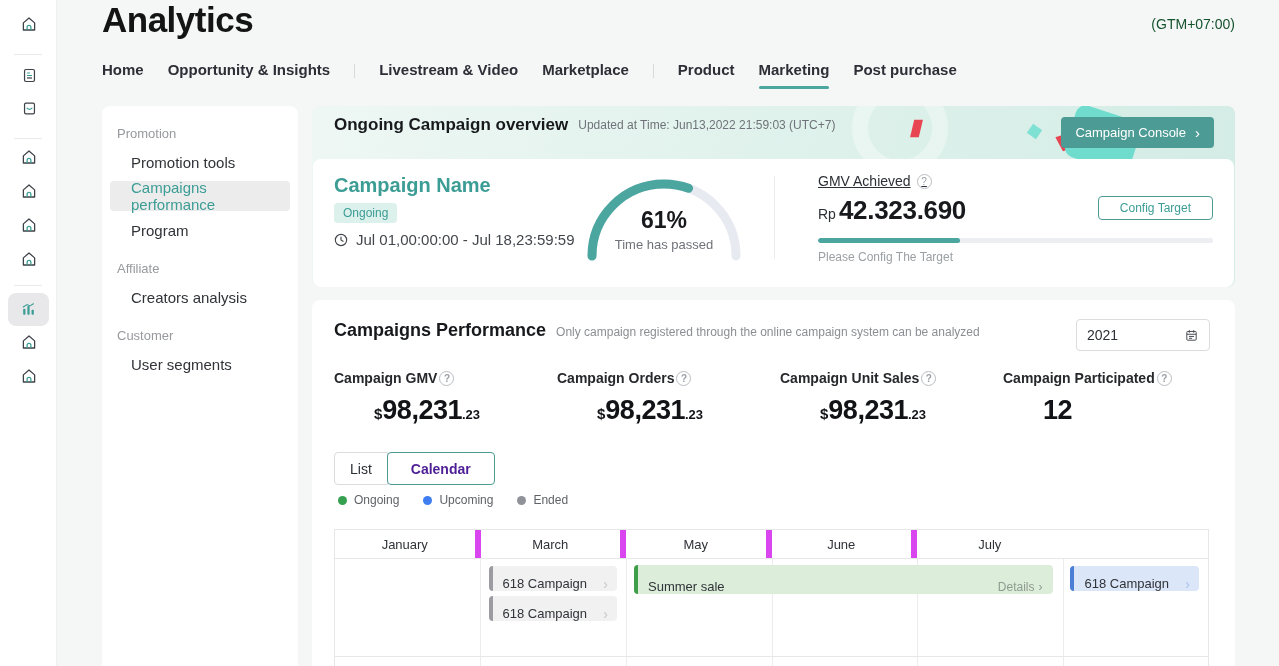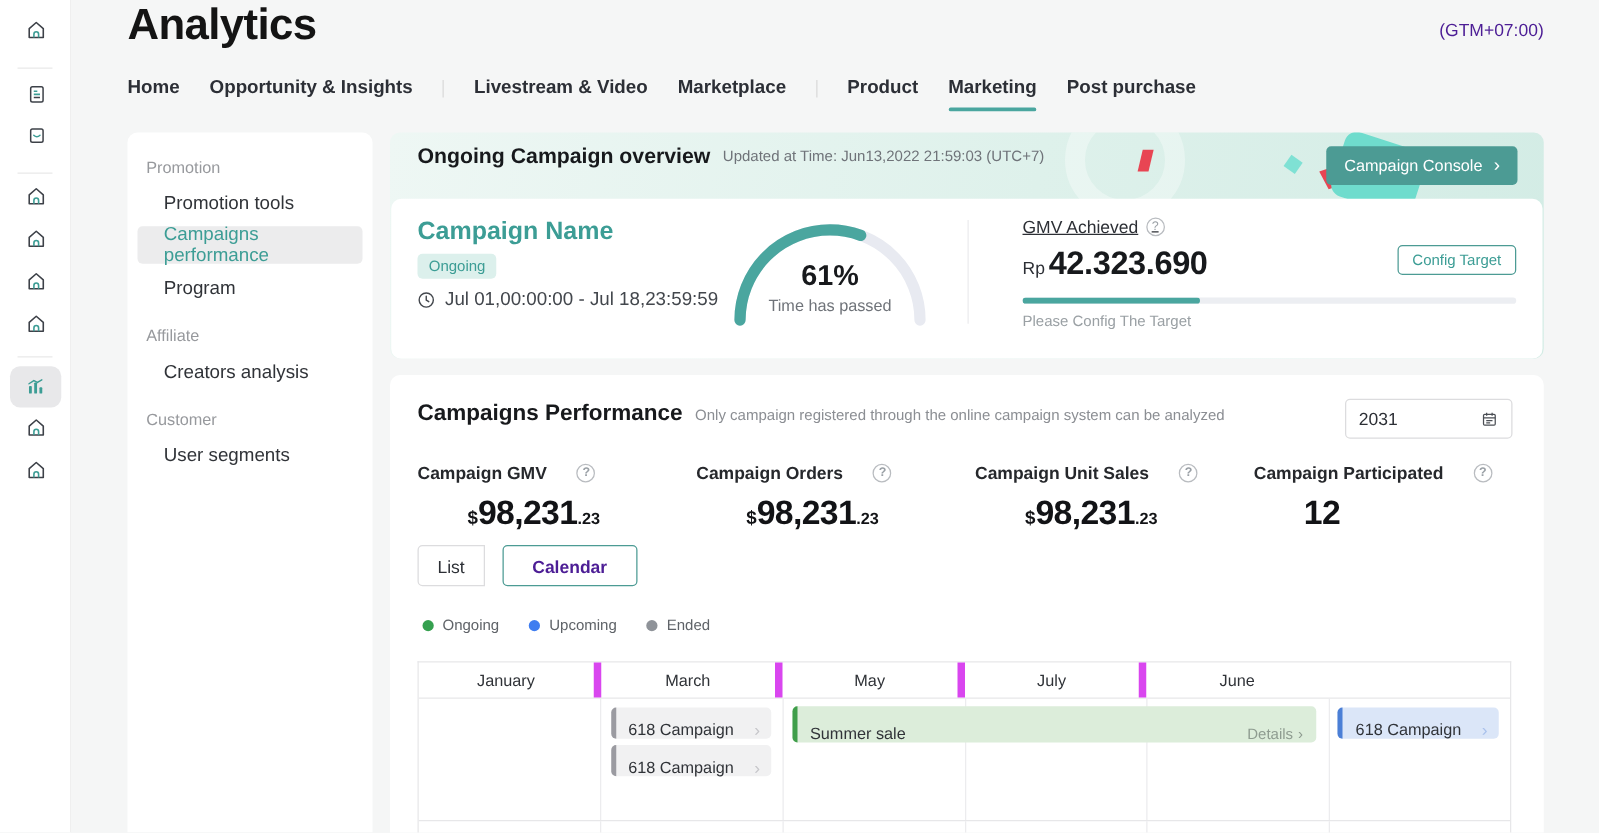--- a/index.html
+++ b/index.html
@@ -10,21 +10,21 @@
     font-family:"Liberation Sans", sans-serif;
     color:#2c2f35;
   }
   
   .rail { position:absolute; left:0; top:0; width:57px; height:666px; background:#fff; border-right:1px solid #efefef; z-index:5;}
   .rail-icon { position:absolute; left:19px; width:20px; height:20px; display:flex; align-items:center; justify-content:center; color:#3d4148; cursor:pointer;}
   .rail-divider { position:absolute; left:14px; width:28px; height:1px; background:#e9e9e9; }
   .rail-active-box { position:absolute; left:8px; top:293px; width:41px; height:33px; background:#e8e8ea; border-radius:8px; display:flex; align-items:center; justify-content:center; cursor:pointer;}
   
   .page-title { position:absolute; left:102px; top:0px; font-size:35px; font-weight:700; color:#141414; letter-spacing:-0.5px; }
-  .timezone { position:absolute; right:44px; top:16px; font-size:14px; color:#4c1d95; }
+  .timezone { position:absolute; right:44px; top:16px; font-size:14px; color:#14532d; }
   .tabs { position:absolute; left:102px; top:61px; display:flex; align-items:flex-start; gap:24px; font-size:15px; color:#2c2f36; }
   .tab { position:relative; padding-bottom:11px; font-weight:600; cursor:pointer; }
   .tab.active::after { content:""; position:absolute; left:0; right:0; bottom:0; height:3px; background:#4aa69f; border-radius:2px; }
   .tab-divider { width:1px; height:14px; background:#d9d9d9; margin-top:3px; }
   
   .side-panel { position:absolute; left:102px; top:106px; width:196px; height:560px; background:#fff; border-radius:8px 8px 0 0; }
   .sp-label { margin:20px 0 4px 15px; font-size:13px; color:#97999d; }
   .sp-label.later { margin-top:14px; }
   .sp-item { height:34px; display:flex; align-items:center; padding-left:29px; font-size:15px; color:#303338; cursor:pointer; }
   .sp-item.active { margin:2px 8px; height:30px; background:#ececed; border-radius:4px; color:#3c9d95; padding-left:21px; }
@@ -48,44 +48,44 @@
   .status-chip { position:absolute; left:21px; top:44px; background:#dcf0ec; color:#3c9d95; font-size:12px; padding:3px 9px; border-radius:4px; }
   .camp-dates { position:absolute; left:20px; top:72px; display:flex; align-items:center; gap:7px; font-size:15px; color:#43474d; }
   .gauge { position:absolute; left:266px; top:10px; width:170px; height:94px; }
   .gauge svg { position:absolute; left:0; top:0; }
   .gauge-value { position:absolute; left:0; right:0; top:38px; text-align:center; font-size:23px; font-weight:700; color:#17191c; }
   .gauge-label { position:absolute; left:0; right:0; top:68px; text-align:center; font-size:13px; color:#6f7379; }
   .v-divider { position:absolute; left:461px; top:17px; width:1px; height:83px; background:#ececee; }
   .gmv { position:absolute; left:505px; right:21px; top:14px; }
   .gmv-label-row { display:flex; align-items:center; gap:6px; font-size:14px; color:#2c2f35;text-decoration:underline; }
   .config-btn { position:absolute; right:0; top:23px; border:1px solid #4c9b94; color:#3c9d95; background:#fff; font-size:12px;
-    font-family:inherit; padding:4px 11px; border-radius:4px; cursor:pointer; }
+    font-family:inherit; padding:4px 21px; border-radius:4px; cursor:pointer; }
   .gmv-value { margin-top:6px; color:#17191c; }
   .gmv-cur { font-size:14px; color:#2c2f35; margin-right:3px; }
   .gmv-num { font-size:26px; font-weight:700; letter-spacing:-0.3px; }
   .gmv-progress { margin-top:12px; height:5px; background:#eceef2; border-radius:3px; overflow:hidden; }
   .gmv-progress-fill { height:5px; background:#4aa69f; border-radius:3px; width:0; }
   .gmv-hint { margin-top:7px; font-size:12px; color:#9aa0a4; }
   .q-icon { width:15px; height:15px; border:1px solid #b9bcc0; border-radius:50%; color:#9aa0a6; font-size:10px;
     display:inline-flex; align-items:center; justify-content:center; cursor:pointer; flex:none; }
   
   .perf-card { position:absolute; left:312px; top:300px; width:923px; height:380px; background:#fff; border-radius:8px; }
   .perf-header { position:absolute; left:22px; top:20px; display:flex; align-items:baseline; }
   .perf-title { font-size:18px; font-weight:700; color:#17191c; }
   .perf-subtitle { margin-left:10px; font-size:12px; color:#8b8e93; }
   .year-picker { position:absolute; right:25px; top:19px; width:134px; height:32px; border:1px solid #dcdcde; border-radius:4px;
     display:flex; align-items:center; justify-content:space-between; padding:0 10px; font-size:14px; color:#2c2f35; background:#fff; cursor:pointer; }
   .metrics { position:absolute; left:22px; top:70px; display:flex; }
   .metric { width:223px; }
-  .metric-label { display:flex; gap:24px; align-items:center; font-size:14px; font-weight:600; color:#26282c; }
+  .metric-label { display:flex; gap:2px; align-items:center; font-size:14px; font-weight:600; color:#26282c; }
   .metric-value { margin-top:9px; color:#121316;margin-left:40px; }
   .m-cur { font-size:15px; font-weight:700; }
   .m-big { font-size:27px; font-weight:700; letter-spacing:-0.5px; }
   .m-dec { font-size:13px; font-weight:700; }
-  .view-toggle { position:absolute; left:22px; top:136px; display:flex;gap:15px; }
+  .view-toggle { position:absolute; left:22px; top:152px; display:flex; }
   .toggle-btn { height:33px; display:flex; align-items:center; font-size:14px; font-family:inherit; background:#fff; cursor:pointer; }
   .toggle-list { padding:0 15px; border:1px solid #dcdcde; border-radius:4px 0 0 4px; color:#2c2f35; }
   .toggle-calendar { padding:0 23px; border:1px solid #4c9b94; border-radius:4px; color:#4c1d95; font-weight:600; margin-left:-1px; }
   .legend { position:absolute; left:26px; top:193px; display:flex; gap:24px; align-items:center; font-size:12px; color:#5f6368; }
   .legend-item { display:flex; align-items:center; gap:7px; }
   .legend-dot { width:9px; height:9px; border-radius:50%; background:#999; }
   
   .cal-table { position:absolute; left:22px; top:229px; width:875px; height:151px; border:1px solid #e7e7e9; border-bottom:none; }
   .cal-head { display:grid; grid-template-columns:repeat(6,1fr); height:29px; border-bottom:1px solid #e7e7e9; }
   .cal-head-cell { display:flex; align-items:center; justify-content:center; font-size:13px; color:#2f3237; border-right:6px solid #d946ef; }
@@ -265,21 +265,21 @@
     </div>
   </div>
 </div>
 
 <div class="perf-card">
   <div class="perf-header">
     <span class="perf-title">Campaigns Performance</span>
     <span class="perf-subtitle">Only campaign registered through the online campaign system can be analyzed</span>
   </div>
   <div class="year-picker">
-    <span>2031</span>
+    <span>2021</span>
     <span style="display:inline-flex">
       <svg width="15" height="15" viewBox="0 0 24 24" fill="none">
           <rect x="4.5" y="5.5" width="15" height="14" rx="1.5" stroke="#4a4e54" stroke-width="1.6"></rect>
           <path d="M8.5 3.5v4M15.5 3.5v4M4.5 10h15" stroke="#4a4e54" stroke-width="1.6"></path>
           <path d="M8 13.5h8M8 16.5h5" stroke="#4a4e54" stroke-width="1.6"></path>
         </svg>
     </span>
   </div>
 
   <div class="metrics">
@@ -331,22 +331,22 @@
       <span class="legend-dot" style="background: rgb(143, 147, 153);"></span>
       <span>Ended</span>
     </div>
   </div>
 
   <div class="cal-table">
     <div class="cal-head">
       <div class="cal-head-cell">January</div>
       <div class="cal-head-cell">March</div>
       <div class="cal-head-cell">May</div>
+      <div class="cal-head-cell">June</div>
       <div class="cal-head-cell">July</div>
-      <div class="cal-head-cell">June</div>
     </div>
     <div class="cal-body">
       <div class="col-line" style="left:calc(100%/6*1)"></div>
       <div class="col-line" style="left:calc(100%/6*2)"></div>
       <div class="col-line" style="left:calc(100%/6*3)"></div>
       <div class="col-line" style="left:calc(100%/6*4)"></div>
       <div class="col-line" style="left:calc(100%/6*5)"></div>
 
       <div class="bar ended pos-ended1">
         <span class="bar-accent"></span>

